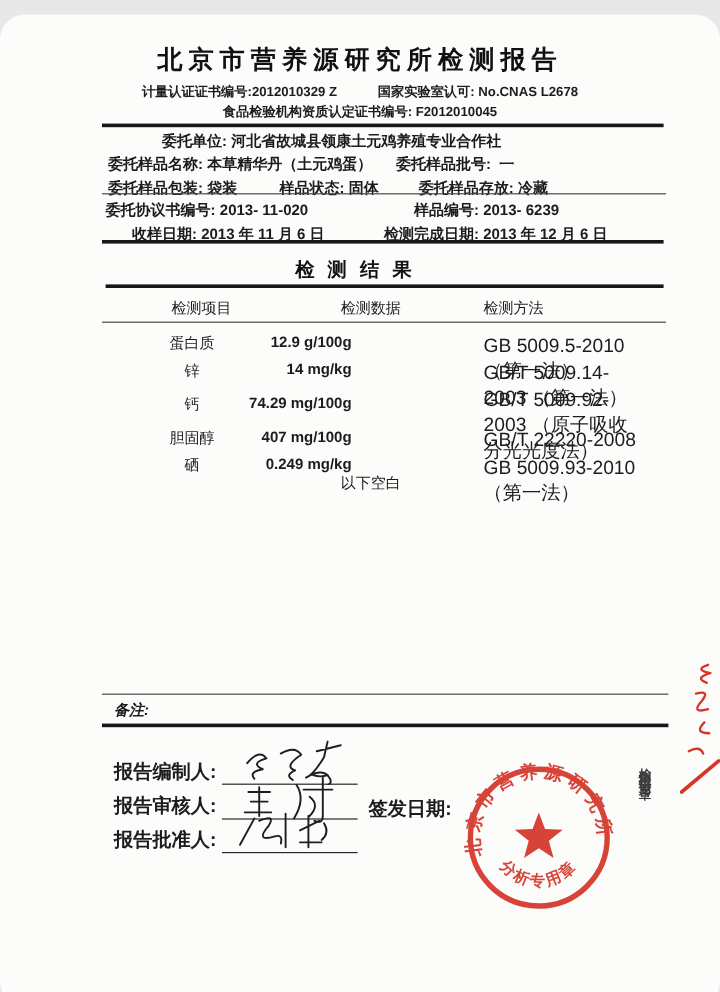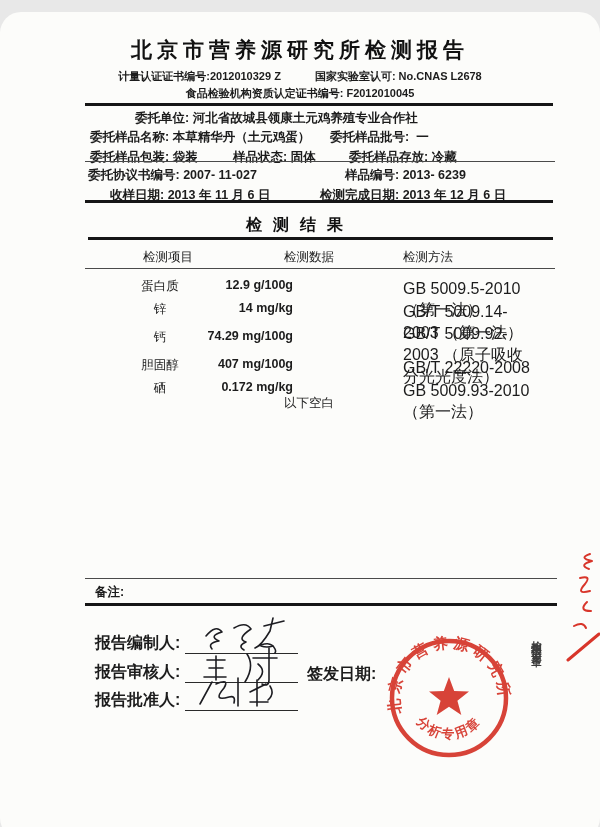--- a/index.html
+++ b/index.html
@@ -19,21 +19,21 @@
   .rule.thin { height:1px; background:#4a4a4a; }
   .rule.thick { height:3px; }
   .info { font-size:12.5px; font-weight:bold; white-space:nowrap; }
   .sec-title { font-size:16px; font-weight:bold; letter-spacing:11px; color:#111; }
   .th { font-size:12.5px; }
   .tbl-row { position:relative; min-height:22.5px; }
   .tbl-row .c1 { position:absolute; left:0; width:150px; text-align:center; font-size:12.5px; }
   .tbl-row .c2 { position:absolute; left:55px; width:153px; text-align:right; font-size:12.5px; font-weight:bold; }
   .tbl-row .c3 { position:absolute; left:318px; right:16px; font-size:16px; line-height:1.33; }
   .blank-note { font-size:12.5px; }
-  .remark { font-size:12.5px; font-weight:bold; }
+  .remark { font-size:12.5px; font-weight:bold;font-style:italic; }
   .sig-label { font-size:16px; font-weight:bold; white-space:nowrap; }
   .sig-line { position:absolute; height:1px; background:#2a2a2a; }
   .issue-date { font-size:12.5px; font-weight:bold; white-space:nowrap; letter-spacing:1px; }
   .stamp-wrap { mix-blend-mode:multiply; opacity:.93; }
   .side-vertical {
     writing-mode:vertical-rl; font-size:10.5px; color:#3c3c3c;
     letter-spacing:2.5px; font-weight:bold;
   }
   .footer { font-size:11.5px; font-weight:bold; letter-spacing:1px; }
   .ink { stroke:#1d1d22; stroke-width:1.6; fill:none; stroke-linecap:round; stroke-linejoin:round; }
@@ -67,21 +67,21 @@
   <div class="abs info" style="left:233px; top:137px;">
     <span>样品状态:</span> <span>固体</span>
   </div>
   <div class="abs info" style="left:349px; top:137px;">
     <span>委托样品存放:</span> <span>冷藏</span>
   </div>
 
   <div class="rule thin" style="left:85px; width:470px; top:149px;"></div>
 
   <div class="abs info" style="left:88px; top:155px;">
-    <span>委托协议书编号:</span> <span>2007- 11-027</span>
+    <span>委托协议书编号:</span> <span>2013- 11-020</span>
   </div>
   <div class="abs info" style="left:345px; top:155px;">
     <span>样品编号:</span> <span>2013- 6239</span>
   </div>
   <div class="abs info" style="left:110px; top:175px;">
     <span>收样日期:</span> <span>2013 年 11 月 6 日</span>
   </div>
   <div class="abs info" style="left:320px; top:175px;">
     <span>检测完成日期:</span> <span>2013 年 12 月 6 日</span>
   </div>
@@ -113,21 +113,21 @@
       <span class="c2" style="top:6px;">74.29 mg/100g</span>
       <span class="c3">GB/T 5009.92-2003 （原子吸收分光光度法）</span>
     </div>
     <div class="tbl-row">
       <span class="c1">胆固醇</span>
       <span class="c2">407 mg/100g</span>
       <span class="c3">GB/T 22220-2008</span>
     </div>
     <div class="tbl-row">
       <span class="c1">硒</span>
-      <span class="c2">0.172 mg/kg</span>
+      <span class="c2">0.249 mg/kg</span>
       <span class="c3">GB 5009.93-2010 （第一法）</span>
     </div>
   </div>
 
   <div class="abs blank-note" style="left:284px; top:383px;">以下空白</div>
 
   <div class="rule thin" style="left:85px; width:472px; top:566px;"></div>
   <div class="abs remark" style="left:95px; top:572px;">备注:</div>
   <div class="rule thick" style="left:85px; width:472px; top:591px;"></div>
 

